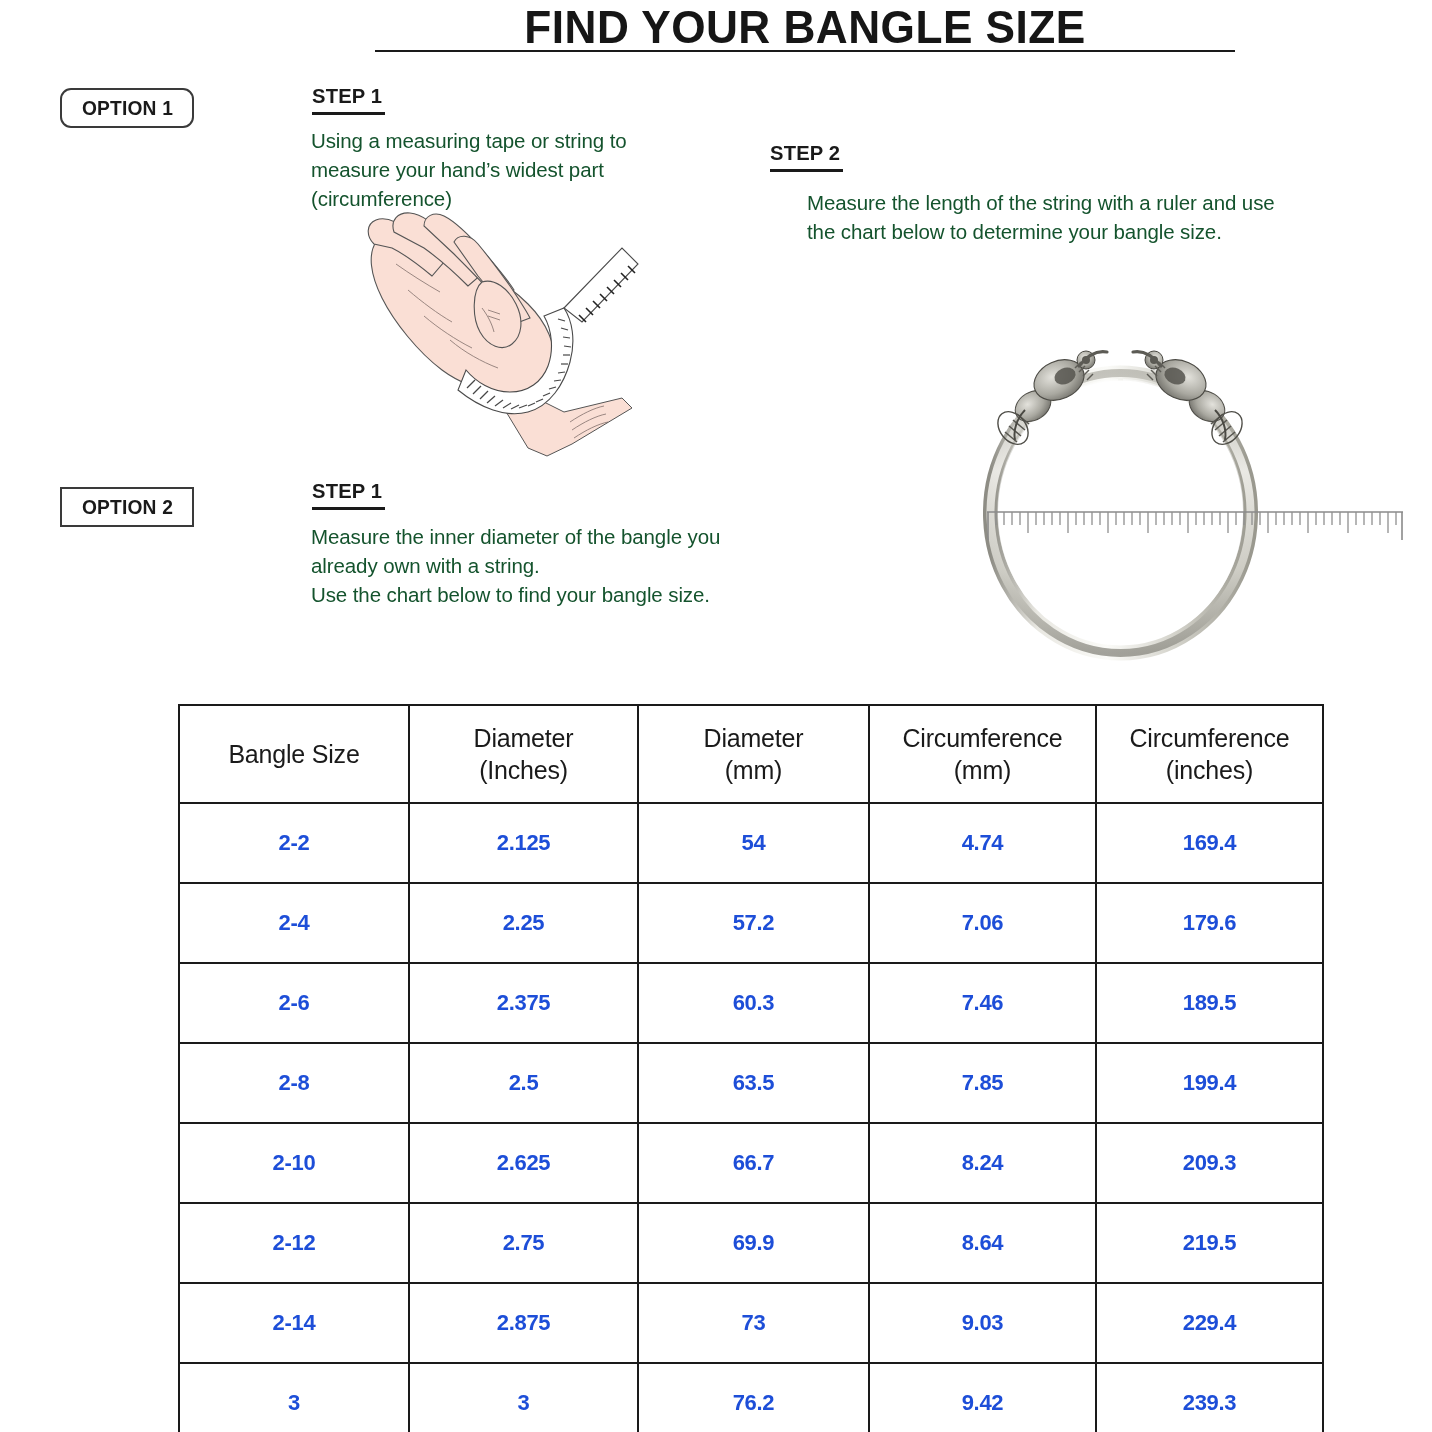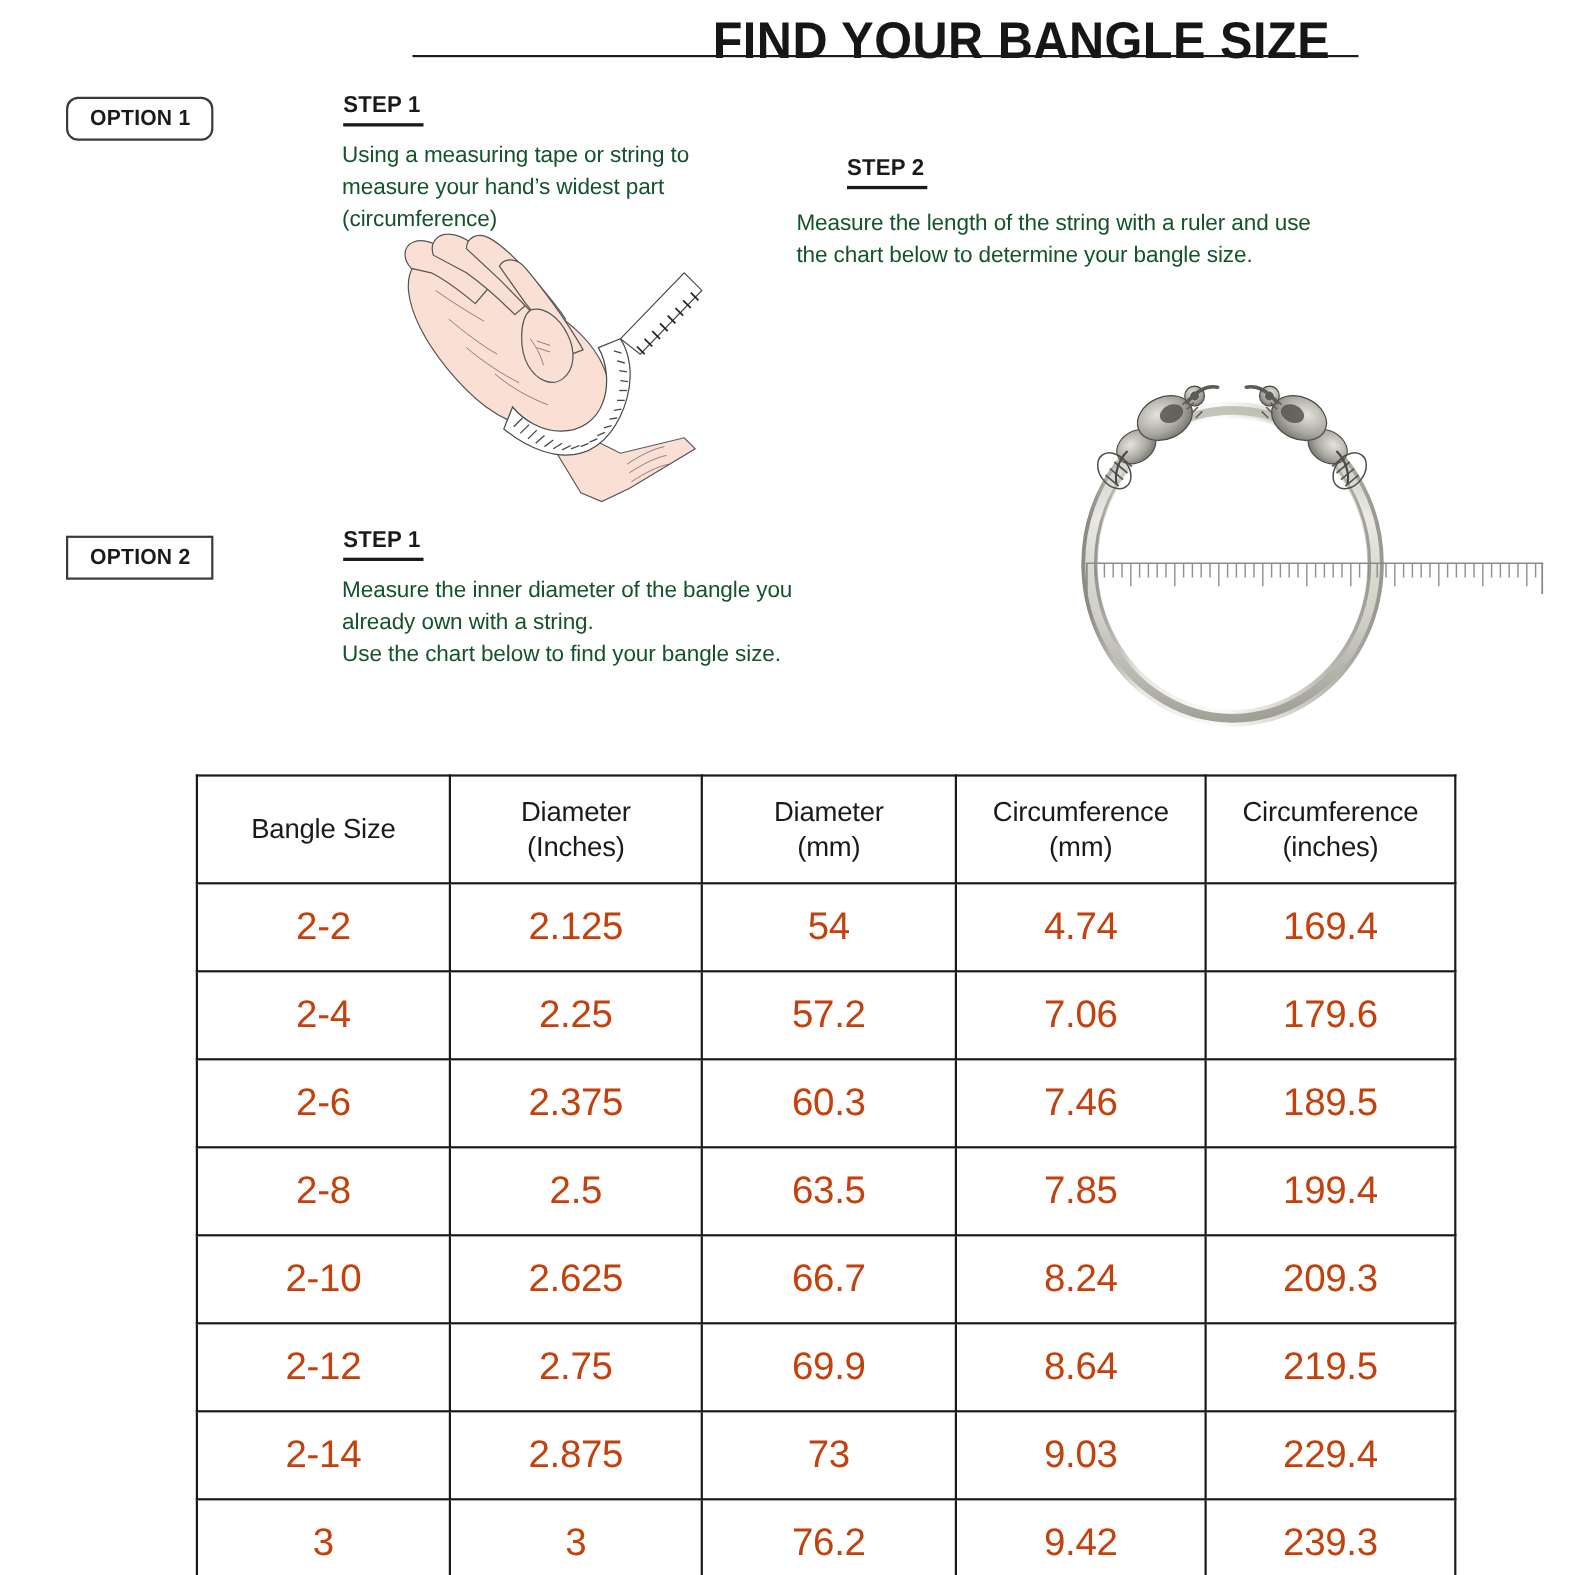--- a/index.html
+++ b/index.html
@@ -16,23 +16,23 @@
     width: 1432px;
     height: 1432px;
     overflow: hidden;
     background: #ffffff;
   }
 
   
   .title-wrap {
     position: absolute;
     left: 375px;
-    top: 12px;
+    top: 2px;
     width: 860px;
-    text-align: right;
+    text-align: center;
   }
   .title {
     font-family: "Liberation Sans Narrow", "Liberation Sans", sans-serif;
     font-size: 47px;
     font-weight: 700;
     letter-spacing: 0.5px;
     color: #161616;
     line-height: 50px;
     transform: scaleX(0.94);
     transform-origin: center;
@@ -93,21 +93,21 @@
   }
 
   
   #s1-head { left: 312px; top: 84px; }
   #s1-rule { left: 312px; top: 112px; width: 73px; }
   #s1-body { left: 311px; top: 126px; width: 380px; }
 
   
   #s2-head { left: 770px; top: 141px; }
   #s2-rule { left: 770px; top: 169px; width: 73px; }
-  #s2-body { left: 724px; top: 188px; width: 480px; }
+  #s2-body { left: 807px; top: 188px; width: 480px; }
 
   
   #s3-head { left: 312px; top: 479px; }
   #s3-rule { left: 312px; top: 507px; width: 73px; }
   #s3-body { left: 311px; top: 522px; width: 450px; }
 
   
   #hand-illustration {
     position: absolute;
     left: 332px;
@@ -152,23 +152,23 @@
     font-size: 25px;
     font-weight: 400;
     color: #1a1a1a;
     line-height: 32px;
     letter-spacing: -0.2px;
   }
   #size-table thead th .hdr-l1 { display: block; }
   #size-table thead th .hdr-l2 { display: block; }
   #size-table tbody td {
     height: 78px;
-    font-size: 35px;
-    font-weight: 400;
-    color: #c2410c;
+    font-size: 22px;
+    font-weight: 700;
+    color: #1d4ed8;
     letter-spacing: -0.3px;
   }
   .col-size    { width: 230px; }
   .col-dia-in  { width: 229px; }
   .col-dia-mm  { width: 231px; }
   .col-cir-mm  { width: 227px; }
   .col-cir-in  { width: 227px; }
 </style>
 </head>
 <body>

